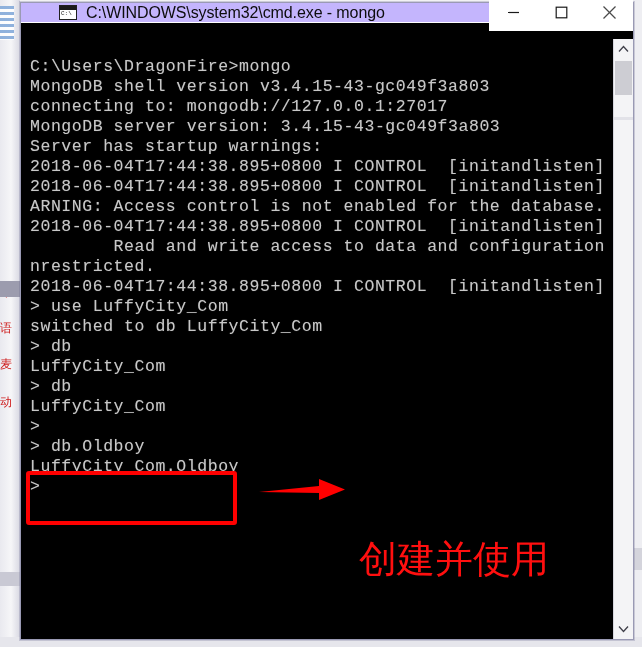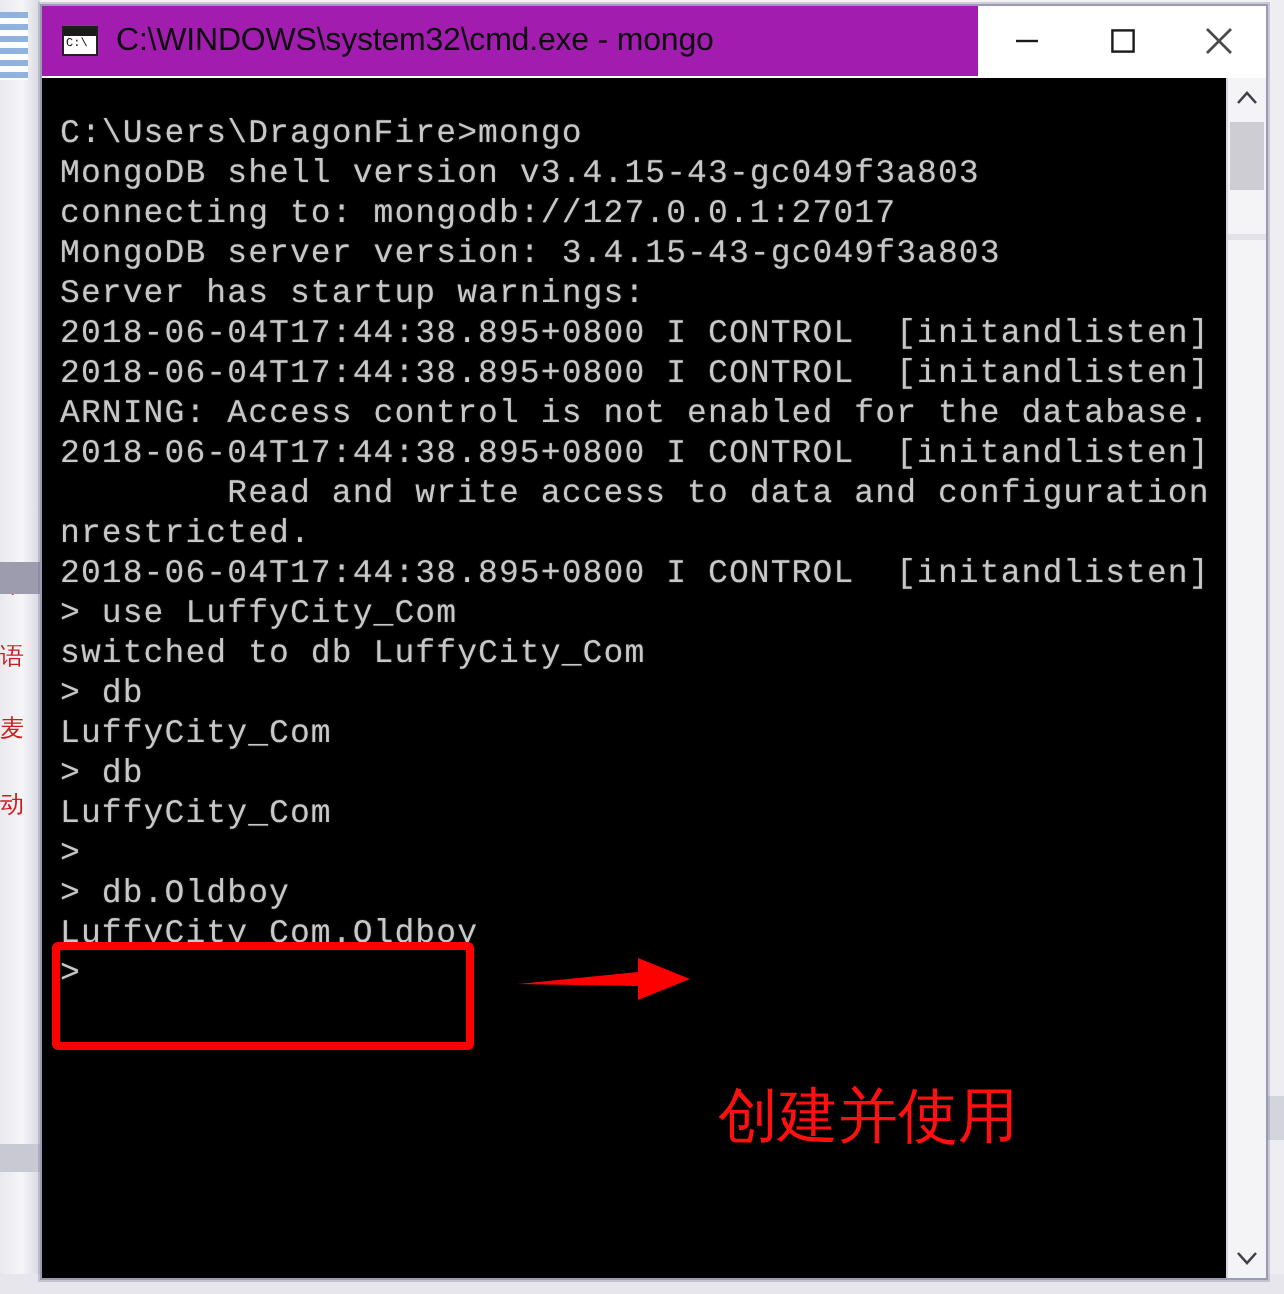--- a/index.html
+++ b/index.html
@@ -73,25 +73,26 @@
     left: 20px; top: 2px;
     width: 614px; height: 638px;
     background: #000000;
     border: 1px solid #9a9ab4;
     box-shadow: 0 0 0 1px rgba(90,90,130,.25);
   }
 
   
   #titlebar {
     position: relative;
-    height: 36px;
-    background: #a21caf;
+    height: 20px;
+    background: #c4b5fd;
     display: flex;
     align-items: center;
     border-bottom: 1px solid #ffffff;
+    padding-left: 28px;
   }
   #cmd-icon {
     width: 18px; height: 15px;
     margin-left: 10px;
     background: #ffffff;
     border: 1px solid #202020;
     position: relative;
     flex: 0 0 auto;
   }
   #cmd-icon::before {
@@ -200,21 +201,21 @@
   #note-text {
     position: absolute;
     left: 338px; top: 430px;
     color: #ff0f0f;
     line-height: 36px;
     white-space: pre;
   }
   #note-line-1 {
     display: block;
     font-family: "DejaVu Sans", sans-serif;
-    font-size: 30px;
+    font-size: 38px;
   }
 </style>
 </head>
 <body>
 
 <div id="desktop">
   <div id="bg-left-band"></div>
   <div id="bg-blue-tab"></div>
 
   <div class="bg-cjk" style="top:286px">年</div>

